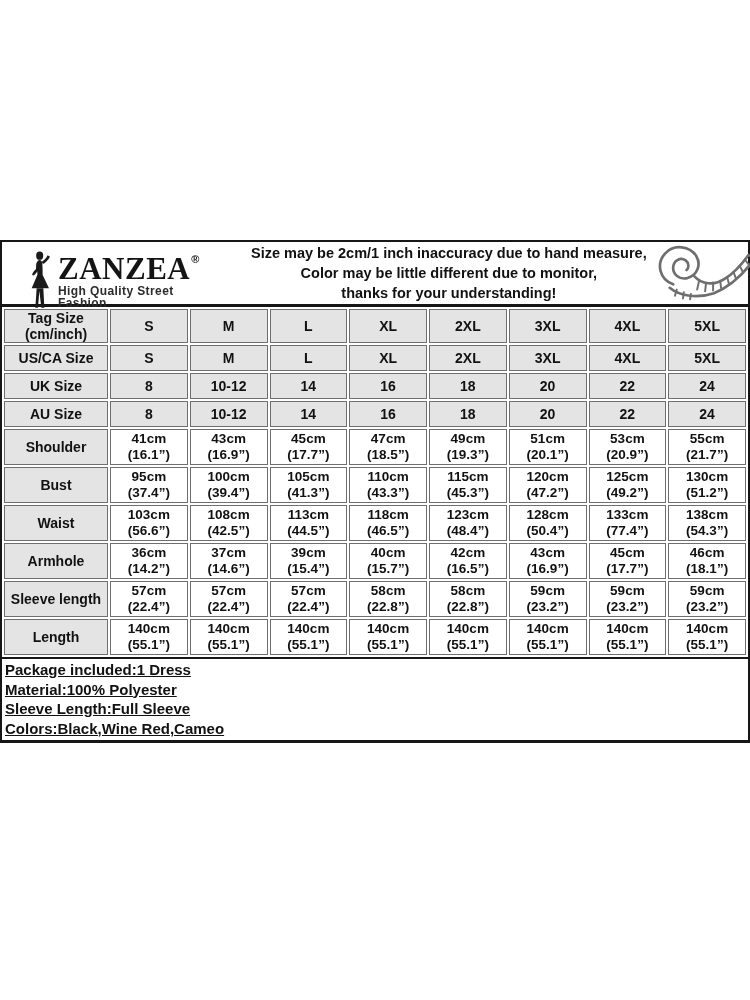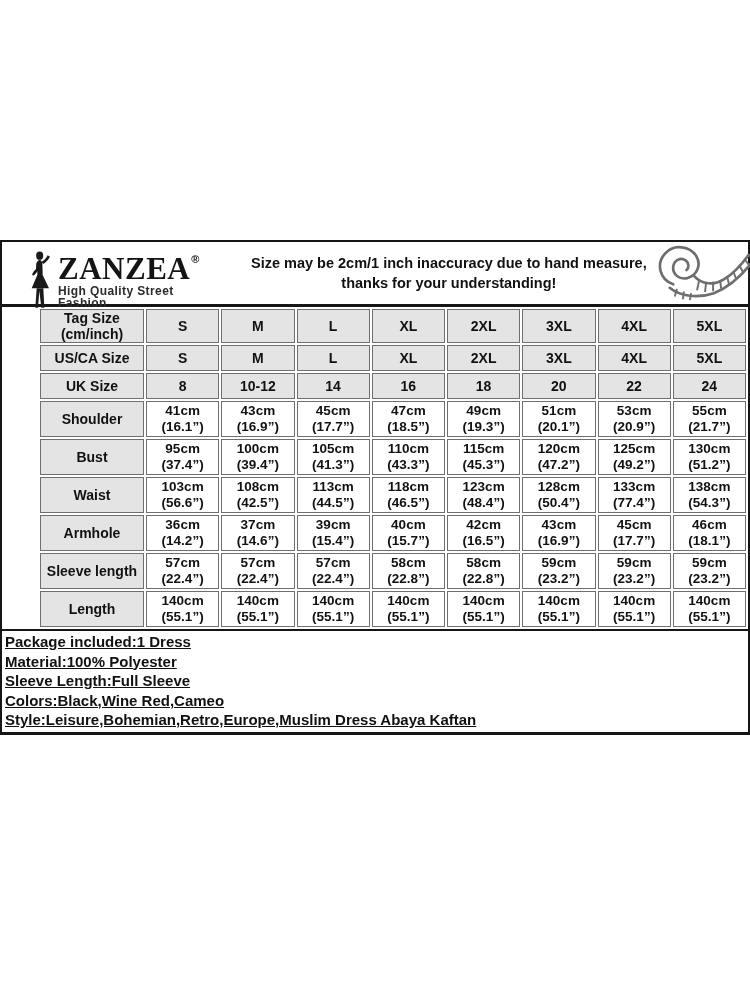--- a/index.html
+++ b/index.html
@@ -25,21 +25,21 @@
     font-family:"Liberation Serif","DejaVu Serif",serif;font-weight:bold;
     font-size:31px;letter-spacing:.5px;color:#141414;transform:scaleY(1.04);
   }
   .reg{font-size:11px;font-weight:bold;margin-top:1px;margin-left:1px;}
   .tagline{font-size:12px;font-weight:bold;color:#2b2b2b;letter-spacing:.4px;margin-top:1px;}
   .disclaimer{flex:1;text-align:center;font-weight:bold;font-size:14.5px;line-height:20px;white-space:nowrap;margin-left:37px;}
   .tape{flex:0 0 auto;width:118px;margin-right:2px;}
   
   table.sizes{
     width:100%;border-collapse:separate;border-spacing:2px;table-layout:fixed;
-    text-align:center;font-weight:bold;padding-left:36px;
+    text-align:center;font-weight:bold;
   }
   table.sizes td{border:1px solid #6f6f6f;padding:0 2px;overflow:hidden;}
   td.gray{background:#e4e4e4;}
   tr.size-row td{height:24px;font-size:14px;}
   tr.tag-row td{height:32px;}
   .lbl{font-size:14px;line-height:16px;}
   tr.measure-row td{height:34px;}
   .v1,.v2{font-size:13.5px;line-height:16px;}
   
   .footer{border-top:2px solid #161616;padding:1px 3px 2px 3px;background:#fff;text-decoration:underline;}
@@ -66,20 +66,21 @@
         <div class="brandrow">
           <span class="brand">ZANZEA</span>
           <span class="reg">®</span>
         </div>
         <div class="tagline">High Quality Street Fashion</div>
       </div>
     </div>
 
     <div class="disclaimer">
       <div>Size may be 2cm/1 inch inaccuracy due to hand measure,</div>
+      <div>Color may be little different due to monitor,</div>
       <div>thanks for your understanding!</div>
     </div>
 
     <div class="tape">
       <svg width="118" height="62" viewBox="0 0 130 70" fill="none" stroke="#6e6e6e" stroke-width="3" stroke-linecap="round" stroke-linejoin="round">
         <path d="M28 50 C13 45 8 27 19 15 C29 4 47 7 54 18 C60 28 55 40 44 43 C35 45 27 39 28 30 C29 23 36 19 42 23 C46 26 46 31 43 34"></path>
         <path d="M52 41 C60 50 74 52 86 44 C96 38 105 28 113 17"></path>
         <path d="M24 54 C36 64 56 66 74 60 C90 54 104 42 118 24"></path>
         <path d="M113 17 L121 20 L118 24"></path>
         <g stroke-width="2.2">
@@ -138,20 +139,33 @@
           </td>
           <td class="gray">8</td>
           <td class="gray">10-12</td>
           <td class="gray">14</td>
           <td class="gray">16</td>
           <td class="gray">18</td>
           <td class="gray">20</td>
           <td class="gray">22</td>
           <td class="gray">24</td>
         </tr>
+        <tr class="size-row">
+          <td class="gray">
+            <div class="lbl">AU Size</div>
+          </td>
+          <td class="gray">8</td>
+          <td class="gray">10-12</td>
+          <td class="gray">14</td>
+          <td class="gray">16</td>
+          <td class="gray">18</td>
+          <td class="gray">20</td>
+          <td class="gray">22</td>
+          <td class="gray">24</td>
+        </tr>
         <tr class="measure-row">
           <td class="gray">
             <div class="lbl">Shoulder</div>
           </td>
           <td>
             <div class="v1">41cm</div>
             <div class="v2">(16.1”)</div>
           </td>
           <td>
             <div class="v1">43cm</div>
@@ -368,15 +382,14 @@
           </td>
         </tr>
       </tbody>
   </table>
 
   <div class="footer">
     <div>Package included:1 Dress</div>
     <div>Material:100% Polyester</div>
     <div>Sleeve Length:Full Sleeve</div>
     <div>Colors:Black,Wine Red,Cameo</div>
-    <div>Style:Leisure,Bohemian,Retro,Europe,Muslim Dress Abaya Kaftan</div>
   </div>
 </div>
 
 </body></html>

